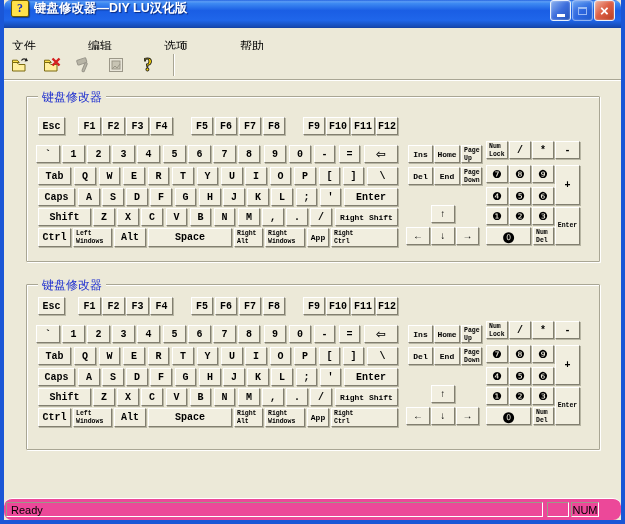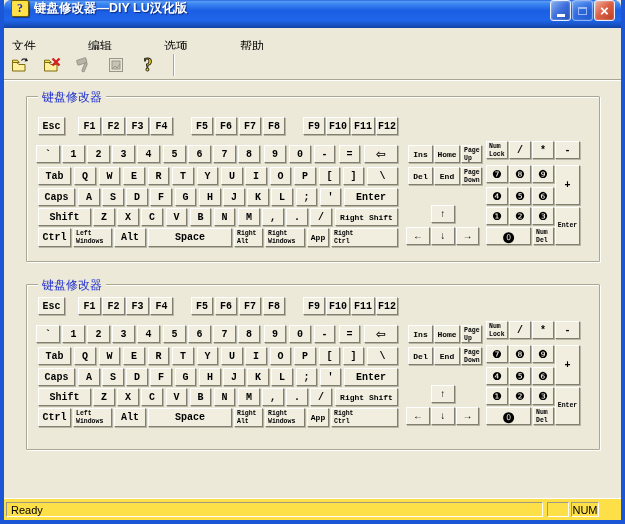--- a/index.html
+++ b/index.html
@@ -45,21 +45,21 @@
   .key{position:absolute;height:18px;box-sizing:border-box;background:#F1EEDF;
     border:1px solid;border-color:#FFFFFF #827F70 #827F70 #FFFFFF;box-shadow:1px 1px 0 rgba(120,117,100,.45);
     font:bold 10px "Liberation Mono","DejaVu Sans",monospace;color:#000;
     display:flex;align-items:center;justify-content:center;white-space:nowrap;overflow:hidden;}
   .key.sm{font-size:8px;}
   .key.xs{display:block;font-size:6.5px;line-height:1.25;text-align:left;padding:1px 0 0 2px;white-space:pre-line;}
   .key.ctr{display:flex;align-items:center;justify-content:center;padding:0;text-align:center;}
   .key.np{font-family:"DejaVu Sans",sans-serif;font-size:11px;font-weight:normal;}
   .key.bs{font-size:12px;font-family:"DejaVu Sans",sans-serif;}
   
-  .statusbar{position:absolute;bottom:0;left:0;right:0;height:21px;background:#fde047;border-top:1px solid #FFF;}
+  .statusbar{position:absolute;bottom:0;left:0;right:0;height:21px;background:#ec4899;border-top:1px solid #FFF;border-radius:8px;}
   .sb-pane{position:absolute;top:3px;height:15px;box-sizing:border-box;border:1px solid;border-color:#9C9988 #FFF #FFF #9C9988;
     font:11px "Liberation Sans",sans-serif;color:#000;display:flex;align-items:center;}
   .sb-msg{left:2px;right:78px;padding-left:4px;}
   .sb-blank{right:52px;width:22px;}
   .sb-num{right:22px;width:28px;justify-content:center;}
 </style>
 </head>
 <body>
 
 <div class="window">

